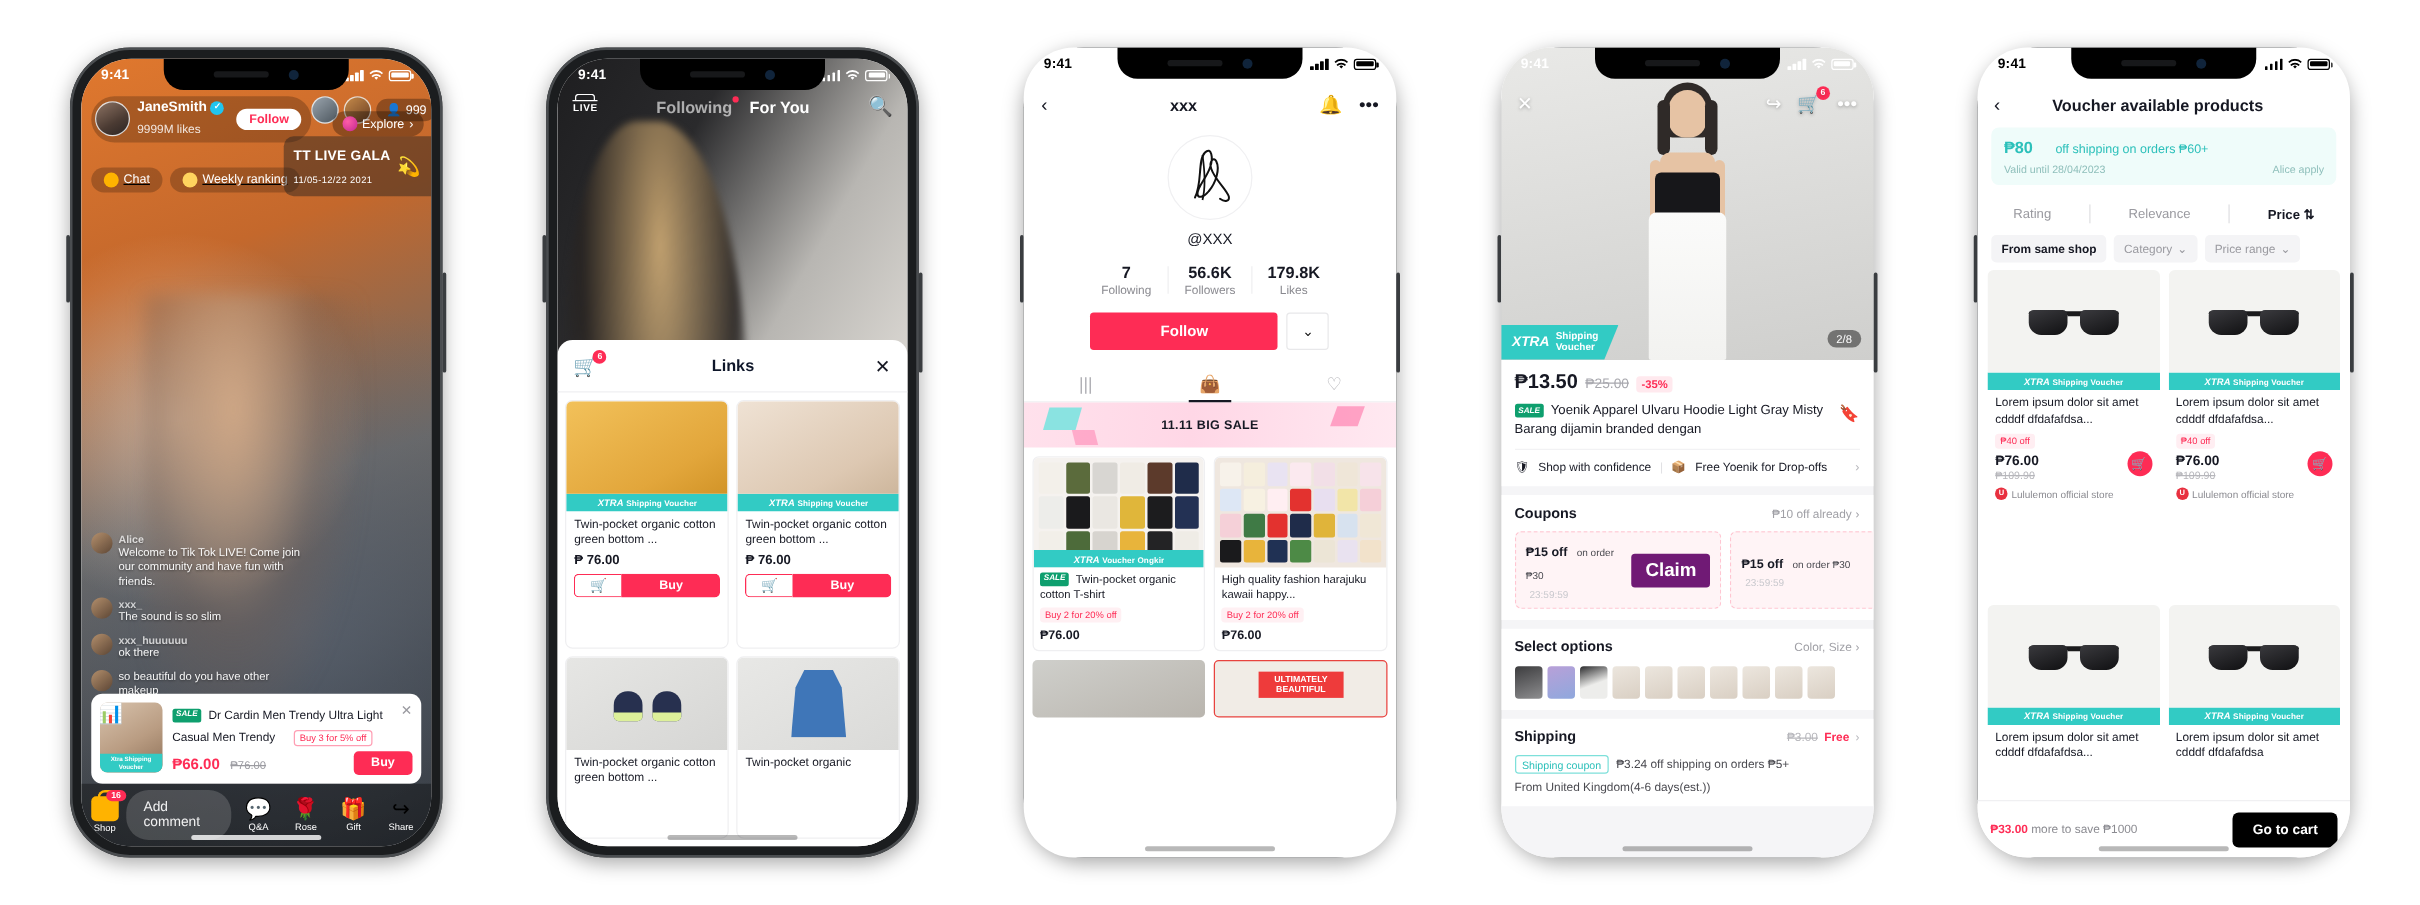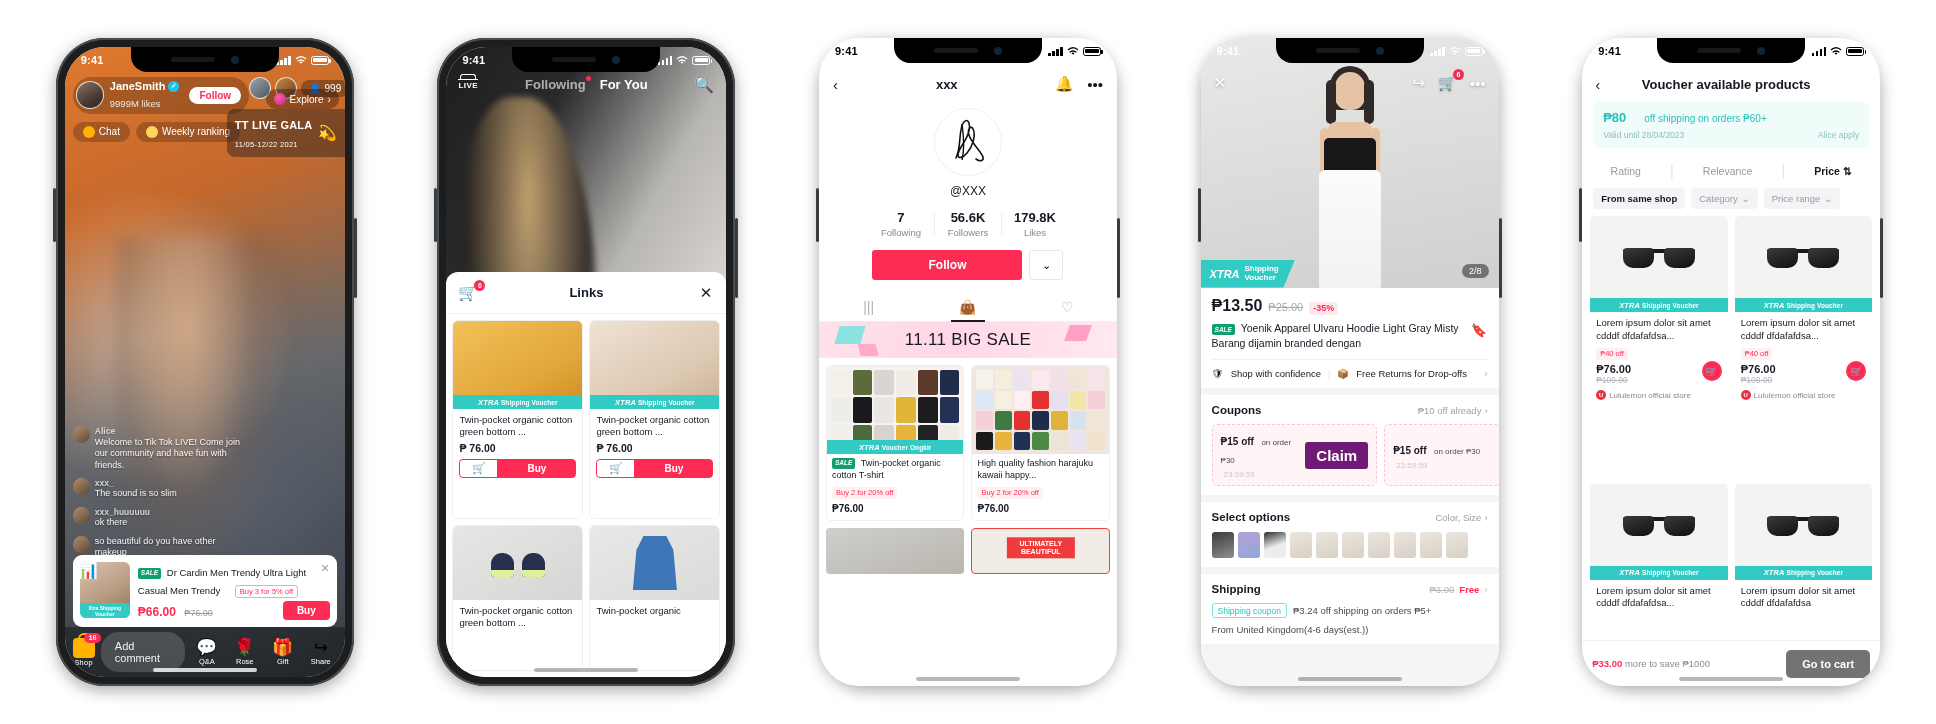--- a/index.html
+++ b/index.html
@@ -91,21 +91,21 @@
   .verif{ width:11px;height:11px;border-radius:50%;background:#20c5ef;display:inline-flex;
     align-items:center;justify-content:center;color:#fff;font-size:7px;font-weight:900;}
   .lv-follow{ background:#fff;color:#fe2c55;font-size:10px;font-weight:700;
     border-radius:13px;padding:3px 10px;border:none;cursor:pointer;margin-left:4px;}
   .lv-right{ display:flex; align-items:center; gap:4px; }
   .lv-mini{ width:22px;height:22px;border-radius:50%;border:1.5px solid rgba(255,255,255,.75);}
   .lv-mini.a{background:linear-gradient(140deg,#9aa4ad,#4c565e);}
   .lv-mini.b{background:linear-gradient(140deg,#c68a4a,#6a3f22);}
   .lv-count{ background:rgba(0,0,0,.3);border-radius:12px;color:#fff;font-size:10px;
     padding:3px 8px;display:flex;align-items:center;gap:3px;}
-  .lv-chips{ display:flex; gap:6px; margin-top:8px; }
+  .lv-chips{ display:flex; gap:6px; margin-top:20px;text-decoration:underline; }
   .lv-chip{ background:rgba(0,0,0,.22); color:#fff; font-size:10px; border-radius:14px;
     padding:4px 10px; display:flex; align-items:center; gap:4px; }
   .dotico{ width:12px;height:12px;border-radius:50%;display:inline-block;}
   .lv-gala{ position:absolute; right:0; top:62px; width:118px; z-index:20;
     background:rgba(30,30,32,.45); border-radius:8px 0 0 8px; padding:6px 8px;
     display:flex; align-items:center; justify-content:space-between;}
   .lv-gala-t{ color:#fff;font-size:11px;font-weight:800;letter-spacing:.2px;}
   .lv-gala-d{ color:#fff;font-size:7.5px;letter-spacing:.3px;margin-top:1px;}
   .lv-explore{ position:absolute; right:6px; top:42px; z-index:21;
     background:rgba(0,0,0,.3); border-radius:14px; color:#fff; font-size:10px;
@@ -132,21 +132,21 @@
   .lv-deal{ display:inline-block; border:1px solid #ff9fb4; color:#fe2c55; font-size:7.5px;
     border-radius:3px; padding:1px 4px; margin-top:3px; }
   .lv-prow{ display:flex; align-items:center; justify-content:space-between; margin-top:3px; }
   .lv-price{ color:#fe2c55; font-size:12px; font-weight:800; }
   .lv-old{ color:#9b9ba1; font-size:9px; text-decoration:line-through; margin-left:4px;}
   .lv-buy{ background:#fe2c55;color:#fff;font-size:10px;font-weight:700;border:none;
     border-radius:4px; padding:4px 14px; cursor:pointer; }
   .lv-close{ position:absolute; top:0; right:0; color:#9b9ba1; font-size:11px; cursor:pointer;}
   .lv-nav{ position:absolute;left:0;right:0;bottom:0;height:50px;z-index:30;
     background:rgba(0,0,0,.35); display:flex; align-items:center; padding:0 8px; gap:6px;}
-  .lv-shop{ position:relative; display:flex;flex-direction:column;align-items:center;gap:1px;font-family:Liberation Mono, monospace;}
+  .lv-shop{ position:relative; display:flex;flex-direction:column;align-items:center;gap:1px;}
   .lv-shopbag{ width:22px;height:20px;border-radius:4px;background:#ffb300;position:relative;}
   .lv-shopbag::before{content:"";position:absolute;top:-5px;left:5px;width:12px;height:8px;
     border:2px solid #ffb300;border-bottom:none;border-radius:6px 6px 0 0;}
   .lv-badge{ position:absolute;top:-5px;right:-6px;background:#fe2c55;color:#fff;font-size:7px;
     font-weight:700;border-radius:8px;padding:1px 4px;}
   .lv-navlab{ color:#fff;font-size:7.5px; }
   .lv-comment{ flex:1; background:rgba(255,255,255,.16); border-radius:18px;
     color:rgba(255,255,255,.92); font-size:11px; padding:8px 14px; }
   .lv-act{ display:flex;flex-direction:column;align-items:center;gap:1px;width:32px;}
   .lv-act .g{ font-size:17px; line-height:1; }
@@ -227,21 +227,21 @@
   .pf-caret{ width:34px; border:1px solid #e8e8ea; border-radius:3px; background:#fff;
     display:flex; align-items:center; justify-content:center; font-size:11px; cursor:pointer;}
   .pf-tabs{ display:flex; margin-top:12px; border-bottom:1px solid #f0f0f2; }
   .pf-tab{ flex:1; text-align:center; padding:7px 0 6px; color:#b0b0b5; font-size:14px;
     position:relative; cursor:pointer;}
   .pf-tab.on{ color:#161823; }
   .pf-tab.on::after{ content:""; position:absolute; left:50%; transform:translateX(-50%);
     bottom:-1px; width:34px; height:2px; background:#161823;}
   .pf-banner{ height:36px; background:linear-gradient(95deg,#ffe1ec,#ffd7e6 45%,#ffe9f1);
     display:flex; align-items:center; justify-content:center; position:relative; overflow:hidden;}
-  .pf-banner .t{ font-size:17px; font-weight:400; color:#161823; letter-spacing:.3px; z-index:2;}
+  .pf-banner .t{ font-size:10px; font-weight:700; color:#161823; letter-spacing:.3px; z-index:2;}
   .pf-banner .sh1{ position:absolute; left:18px; top:4px; width:26px;height:18px;
     background:#7de3e0; transform:skewX(-16deg); opacity:.9;}
   .pf-banner .sh2{ position:absolute; left:40px; bottom:2px; width:18px;height:12px;
     background:#ff9ec2; transform:skewX(14deg); opacity:.8;}
   .pf-banner .sh3{ position:absolute; right:28px; top:3px; width:22px;height:16px;
     background:#ff8ab5; transform:skewX(-20deg); opacity:.75;}
   .pf-grid{ display:grid; grid-template-columns:1fr 1fr; gap:7px; padding:7px; }
   .sockimg{ height:88px; border-radius:4px 4px 0 0; position:relative; overflow:hidden;}
   .sockimg.a{ background:#f5f2ef; }
   .sockimg.b{ background:#efe7df; }
@@ -379,21 +379,21 @@
   .vc-shop .lg{ width:10px;height:10px;border-radius:50%;background:#e8303f;color:#fff;
     font-size:6px; display:flex;align-items:center;justify-content:center; font-weight:700;}
   .vc-add{ position:absolute; right:6px; bottom:26px; width:20px;height:20px;border-radius:50%;
     background:#fe2c55; color:#fff; font-size:10px; display:flex; align-items:center;
     justify-content:center; cursor:pointer;}
   .vc-bar{ position:absolute; left:0;right:0;bottom:0; height:46px; background:#fff; z-index:40;
     border-top:1px solid #f0f0f2; display:flex; align-items:center; justify-content:space-between;
     padding:0 10px;}
   .vc-more{ font-size:9.5px; color:#8b8b91;}
   .vc-more b{ color:#fe2c55; font-weight:800;}
-  .vc-go{ background:#737373; color:#fff; font-size:11px; font-weight:700; border:none;
+  .vc-go{ background:#000000; color:#fff; font-size:11px; font-weight:700; border:none;
     border-radius:5px; padding:8px 16px; cursor:pointer;}
   .homebar{ position:absolute; bottom:5px; left:50%; transform:translateX(-50%);
     width:104px; height:4px; border-radius:3px; background:rgba(0,0,0,.28); z-index:70;}
   .homebar.lt{ background:rgba(255,255,255,.8); }
 </style>
 </head>
 <body>
 
 <div class="stage">
 
@@ -889,21 +889,21 @@
           <div class="pdp-name">
             <span class="tagsale">SALE</span>
             <span>Yoenik Apparel Ulvaru Hoodie Light Gray Misty  Barang dijamin branded dengan</span>
             <span class="pdp-bm">🔖</span>
           </div>
           <div class="pdp-trust">
             <span>🛡</span>
             <span>Shop with confidence</span>
             <span class="sp">|</span>
             <span>📦</span>
-            <span>Free Returns for Drop-offs</span>
+            <span>Free Yoenik for Drop-offs</span>
             <span class="ar">›</span>
           </div>
         </div>
 
         <div class="sec" style="margin-top:7px">
           <div class="sec-h">
             <span class="sec-t">Coupons</span>
             <span class="sec-r">
               <span>₱10 off already</span>
               <span>›</span>

